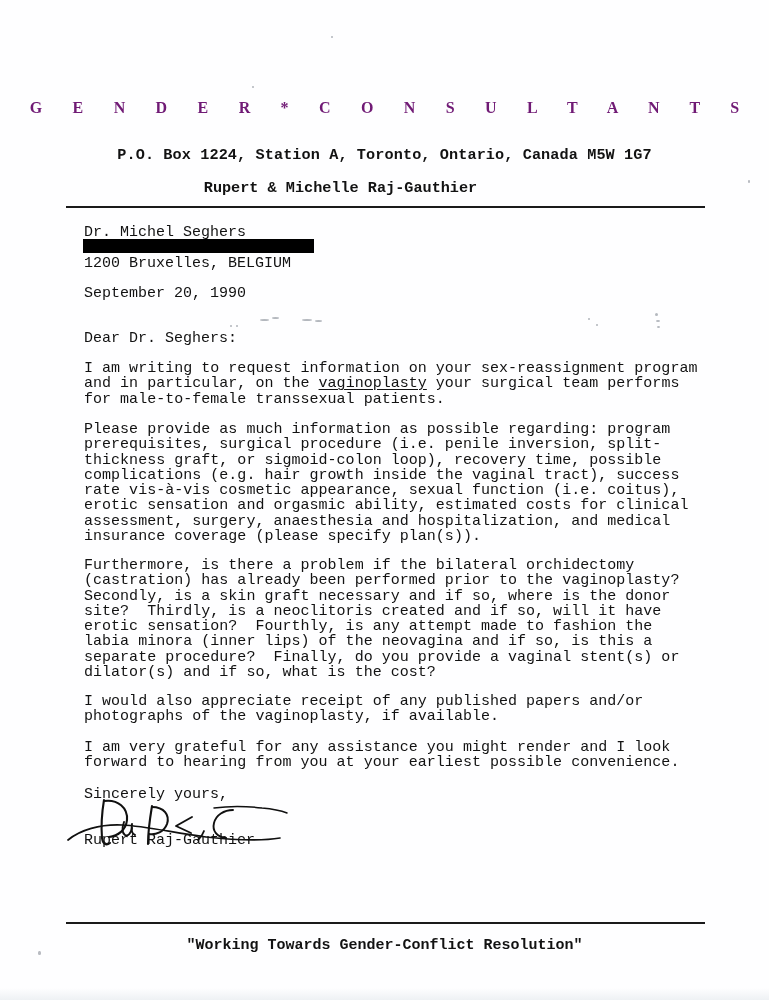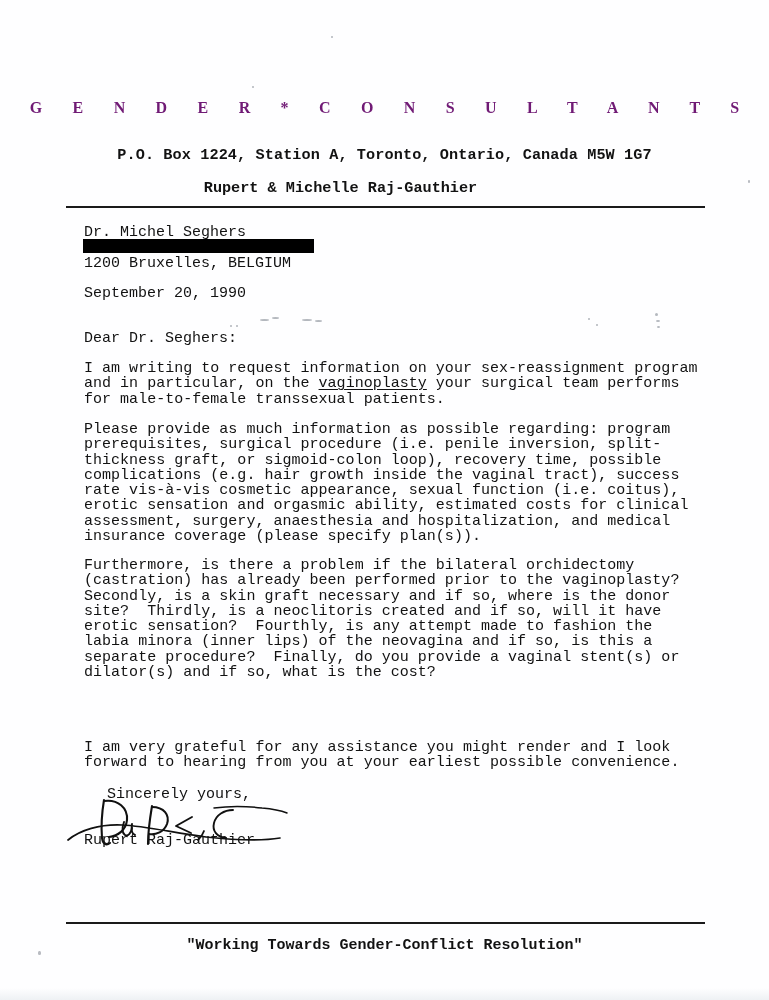--- a/index.html
+++ b/index.html
@@ -115,21 +115,20 @@
   .u { text-decoration: underline; text-underline-offset: 2px; }
 
   
   .closing {
     position: absolute;
     left: 84px;
     top: 786px;
     font-size: 15px;
     white-space: pre;
     color: #121212;
-    margin-left: 23px;
   }
   .signed-name {
     position: absolute;
     left: 84px;
     top: 832px;
     font-size: 15px;
     white-space: pre;
     color: #121212;
   }
   .signature {
@@ -205,20 +204,22 @@
 assessment, surgery, anaesthesia and hospitalization, and medical
 insurance coverage (please specify plan(s)).</div>
   <div class="para p3">Furthermore, is there a problem if the bilateral orchidectomy
 (castration) has already been performed prior to the vaginoplasty?
 Secondly, is a skin graft necessary and if so, where is the donor
 site?  Thirdly, is a neoclitoris created and if so, will it have
 erotic sensation?  Fourthly, is any attempt made to fashion the
 labia minora (inner lips) of the neovagina and if so, is this a
 separate procedure?  Finally, do you provide a vaginal stent(s) or
 dilator(s) and if so, what is the cost?</div>
+  <div class="para p4">I would also appreciate receipt of any published papers and/or
+photographs of the vaginoplasty, if available.</div>
   <div class="para p5">I am very grateful for any assistance you might render and I look
 forward to hearing from you at your earliest possible convenience.</div>
 
   <div class="closing">Sincerely yours,</div>
 
   <svg class="signature" viewBox="0 0 240 70" width="240" height="70" xmlns="http://www.w3.org/2000/svg">
     <g fill="none" stroke="#101010" stroke-linecap="round" stroke-linejoin="round">
       <path d="M2 54 C 14 44, 34 38, 56 39 C 80 40, 108 47, 140 51 C 168 54, 196 55, 214 52" stroke-width="1.7"></path>
       <path d="M38 14 C 36 26, 35 40, 36 52 C 37 58, 40 60, 44 57" stroke-width="2.1"></path>
       <path d="M38 15 C 52 13, 62 22, 61 34 C 60 44, 52 50, 43 51" stroke-width="2.1"></path>

